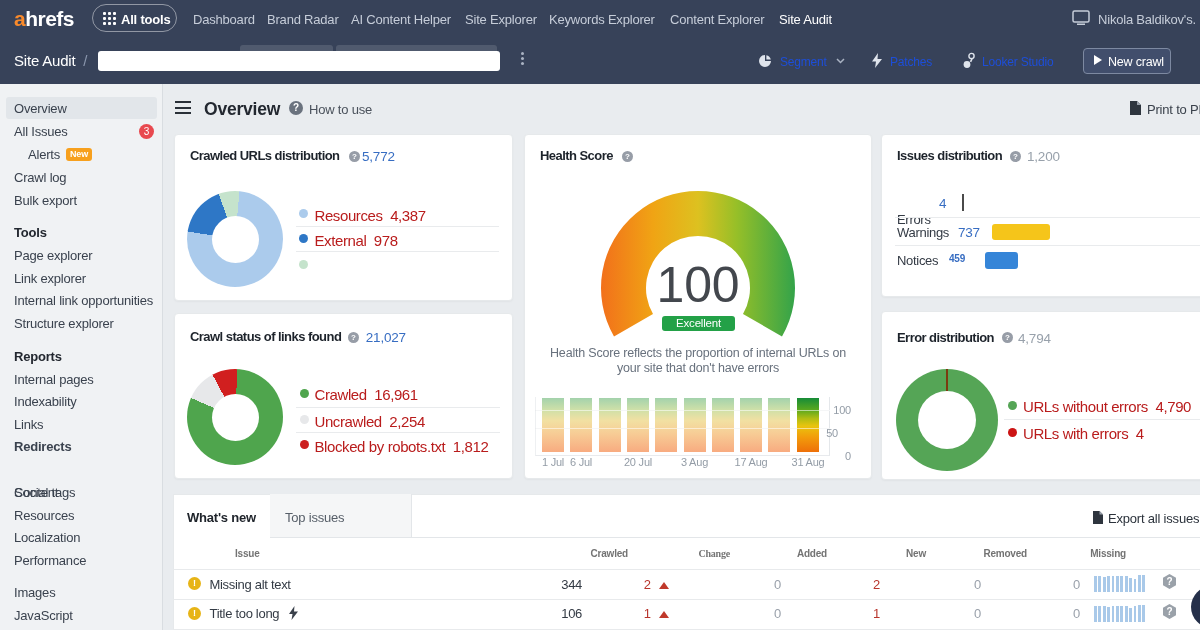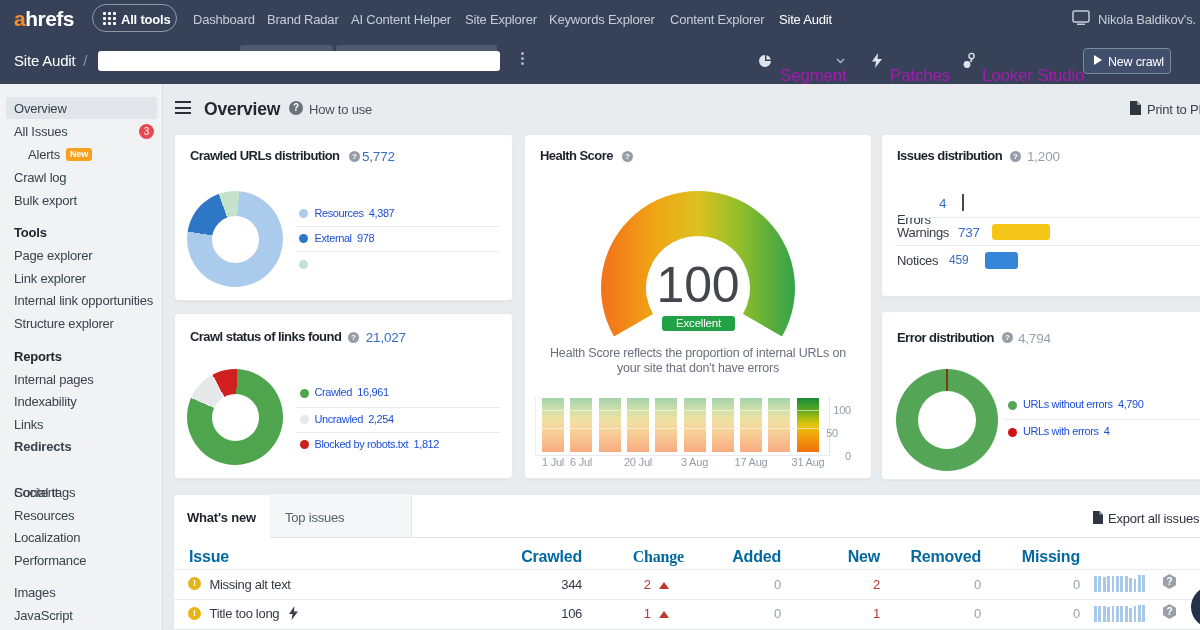--- a/index.html
+++ b/index.html
@@ -7,36 +7,36 @@
 body { font-family:"Liberation Sans", sans-serif; background:#e9ecef; position:relative; letter-spacing:-0.2px; }
 .abs { position:absolute; }
 .topbar { left:0; top:0; width:1200px; height:84px; background:#374259; }
 .nav { font-size:13px; color:#c6cdd9; top:12px; }
 .navw { color:#ffffff; }
 .pill { left:92px; top:4px; width:85px; height:28px; border:1px solid rgba(255,255,255,.45); border-radius:14px; }
 .logo { left:14px; top:7px; font-size:21px; font-weight:bold; color:#fff; letter-spacing:-0.5px; }
 .logo span { color:#f98a2b; }
 .whitebox { left:98px; top:51px; width:402px; height:20px; background:#fff; border-radius:3px; }
 .sliver { top:45px; height:10px; background:rgba(255,255,255,.13); border-radius:3px 3px 0 0; }
-.subtxt { font-size:17px; color:#a21caf; top:66px; }
+.subtxt { font-size:12px; color:#1d4ed8; top:55px; }
 .newcrawl { left:1083px; top:48px; width:88px; height:26px; background:#414e6c; border:1px solid #7d89a1; border-radius:4px; }
 .sidebar { left:0; top:84px; width:163px; height:546px; background:#f0f2f4; border-right:1px solid #d9dde1; }
 .sitem { left:14px; font-size:13px; color:#3a424e; white-space:nowrap; }
 .shead { font-weight:bold; color:#22272f; }
 .card { background:#fff; border:1px solid #e6e9eb; border-radius:4px; box-shadow:0 1px 2px rgba(0,0,0,.04); }
 .ctitle { font-weight:bold; font-size:13px; letter-spacing:-0.55px; color:#1d232b; white-space:nowrap; }
 .qi { width:11px; height:11px; border-radius:50%; background:#979da7; color:#fff; font-size:8px; line-height:11.5px; text-align:center; font-weight:bold; letter-spacing:0; }
 .blue { color:#376dc2; }
 .gray { color:#98a1ab; }
-.leg { font-size:11px; letter-spacing:-0.4px; color:#1d4ed8; white-space:nowrap; }
+.leg { font-size:15px; letter-spacing:-0.4px; color:#b91c1c; white-space:nowrap; }
 .dot { width:9px; height:9px; border-radius:50%; }
 .divl { height:1px; background:#e9ebed; }
 .donut { border-radius:50%; }
 .hole { background:#fff; border-radius:50%; }
-.thd { font-weight:bold; font-size:16px; color:#0369a1; }
+.thd { font-weight:bold; font-size:10px; color:#737373;margin-left:46px; }
 .tval { font-size:13px; letter-spacing:-0.3px; color:#333a44; }
 .rnum { color:#b8352c; }
 .gnum { color:#9aa1ab; }
 .tri { display:inline-block; width:0; height:0; border-left:5px solid transparent; border-right:5px solid transparent; border-bottom:7px solid #c0392b; margin-left:5px; }
 .warnc { width:13px; height:13px; border-radius:50%; background:#e7b416; color:#fff; font-size:9px; font-weight:bold; text-align:center; line-height:13px; }
 .spark { display:flex; align-items:flex-end; gap:1.5px; }
 .spark i { display:block; width:2.9px; background:#a9c9e9; }
 .hbar, .hbar2 { top:398px; width:22px; height:54px; }
 .hbar { background:linear-gradient(180deg, #a3d2ac 0%, #cfe0a8 22%, #f2e0a2 42%, #f7cd96 65%, #f8ab80 100%); }
 .hbar2 { background:linear-gradient(180deg, #168c38 0%, #5aa81e 22%, #b1bd13 38%, #e9c40e 52%, #f29d0b 72%, #ee7009 100%); }
@@ -222,21 +222,21 @@
 <div class="abs gray" style="left:1027px; top:149px; font-size:13.5px;">1,200</div>
 <div class="abs tval" style="left:897px; top:196px;margin-top:16px;">Errors</div>
 <div class="abs blue" style="left:939px; top:196px; font-size:13.5px;">4</div>
 <div class="abs" style="left:961.5px; top:194px; width:2.5px; height:17px; background:#4a4a4a;"></div>
 <div class="abs divl" style="left:895px; top:217.4px; width:305px;"></div>
 <div class="abs tval" style="left:897px; top:224.6px;">Warnings</div>
 <div class="abs blue" style="left:958px; top:224.6px; font-size:13.5px;">737</div>
 <div class="abs" style="left:992px; top:223.5px; width:58px; height:16.5px; background:#f5c51a; border-radius:3px;"></div>
 <div class="abs divl" style="left:895px; top:245.2px; width:305px;"></div>
 <div class="abs tval" style="left:897px; top:253.3px;">Notices</div>
-<div class="abs blue" style="left:949px; top:253.3px; font-size:12px;">459</div>
+<div class="abs blue" style="left:949px; top:253.3px; font-size:10px;font-weight:bold;">459</div>
 <div class="abs" style="left:985px; top:252px; width:33px; height:16.5px; background:#3585d8; border-radius:3px;"></div>
 
 <div class="abs card" style="left:881px; top:311px; width:330px; height:169px;"></div>
 <div class="abs ctitle" style="left:897px; top:329.5px;">Error distribution</div>
 <div class="abs qi" style="left:1002px; top:331.5px;"></div>
 <div class="abs gray" style="left:1018px; top:330.5px; font-size:13.5px;">4,794</div>
 <div class="abs donut" style="left:896px; top:369px; width:102px; height:102px; background:#55a556;"></div>
 <div class="abs" style="left:945.8px; top:369px; width:2.4px; height:23px; background:#7a3b10;"></div>
 <div class="abs hole" style="left:918px; top:391px; width:58px; height:58px;"></div>
 <div class="abs dot" style="left:1008px; top:400.5px; background:#55a556;"></div>

